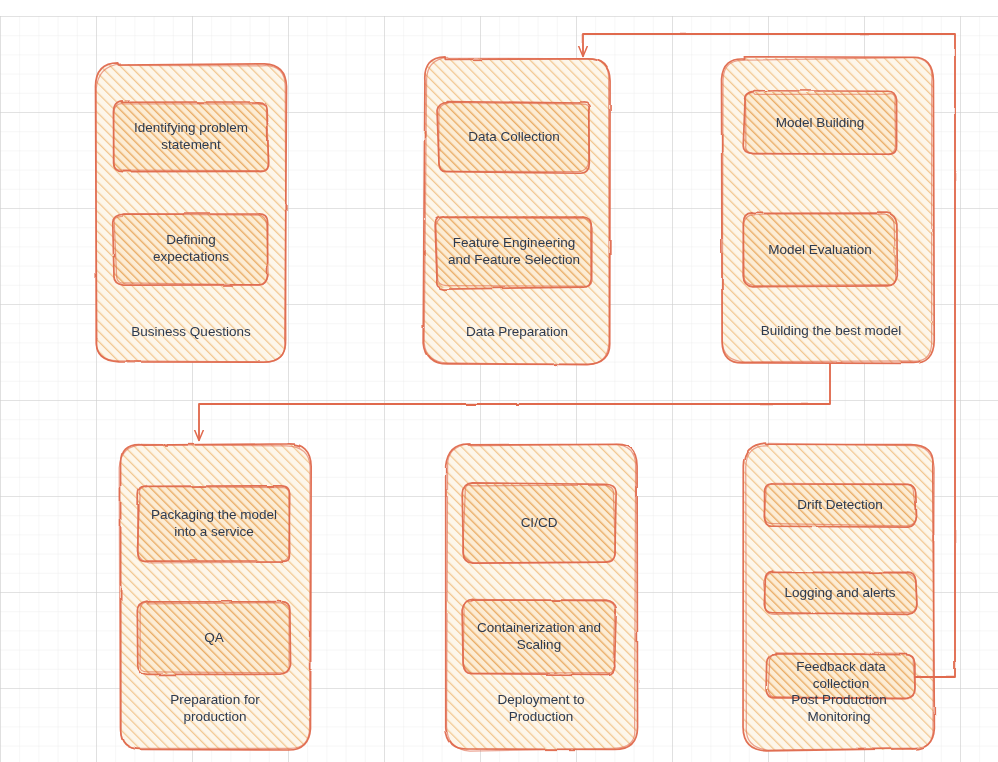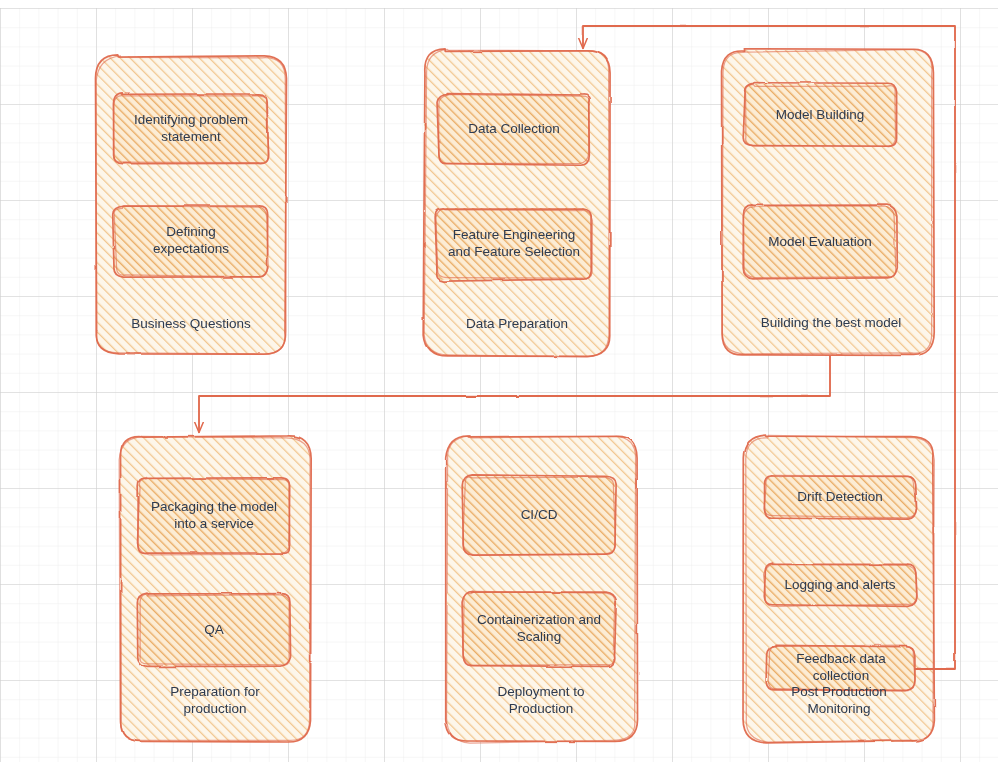--- a/index.html
+++ b/index.html
@@ -5,21 +5,21 @@
 <style>
   html,body{margin:0;padding:0;}
   body{
     width:998px;height:762px;
     background:#ffffff;
     font-family:"Liberation Sans", sans-serif;
     overflow:hidden;
     position:relative;
   }
   #canvas{
-    position:absolute;top:8px;left:0;width:998px;height:730px;
+    position:absolute;top:16px;left:0;width:998px;height:730px;
   }
   svg{display:block;}
   .lbl{
     fill:#2e3b50;
     font-family:"Liberation Sans", sans-serif;
     font-size:13.5px;
     text-anchor:middle;
     dominant-baseline:middle;
     pointer-events:none;
     white-space:pre;

